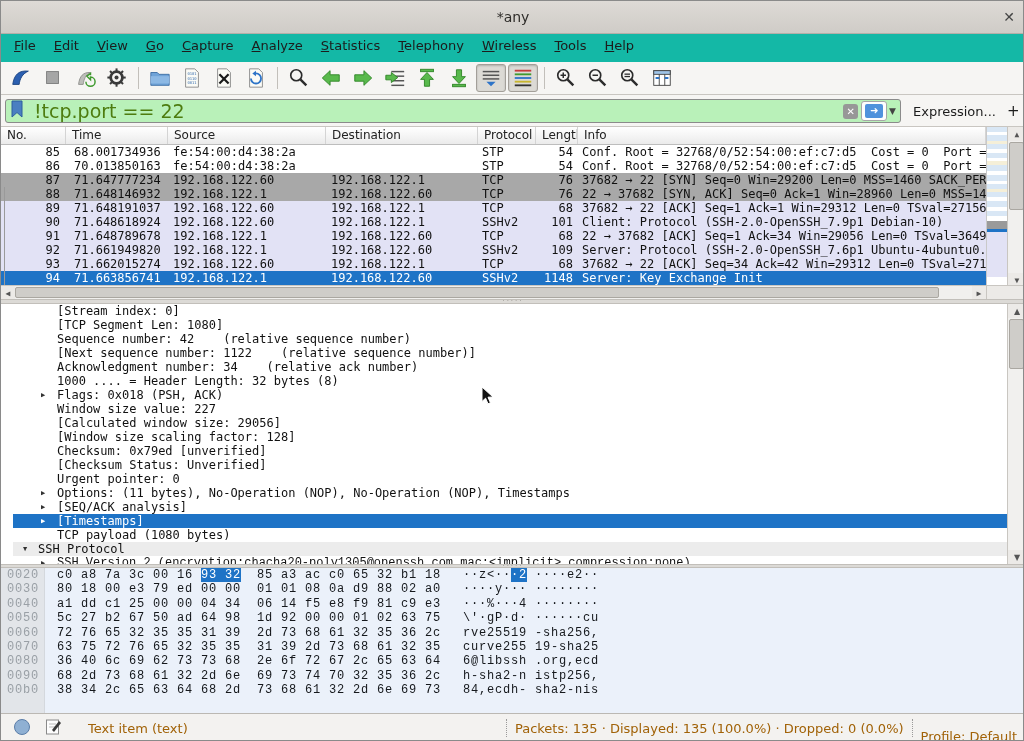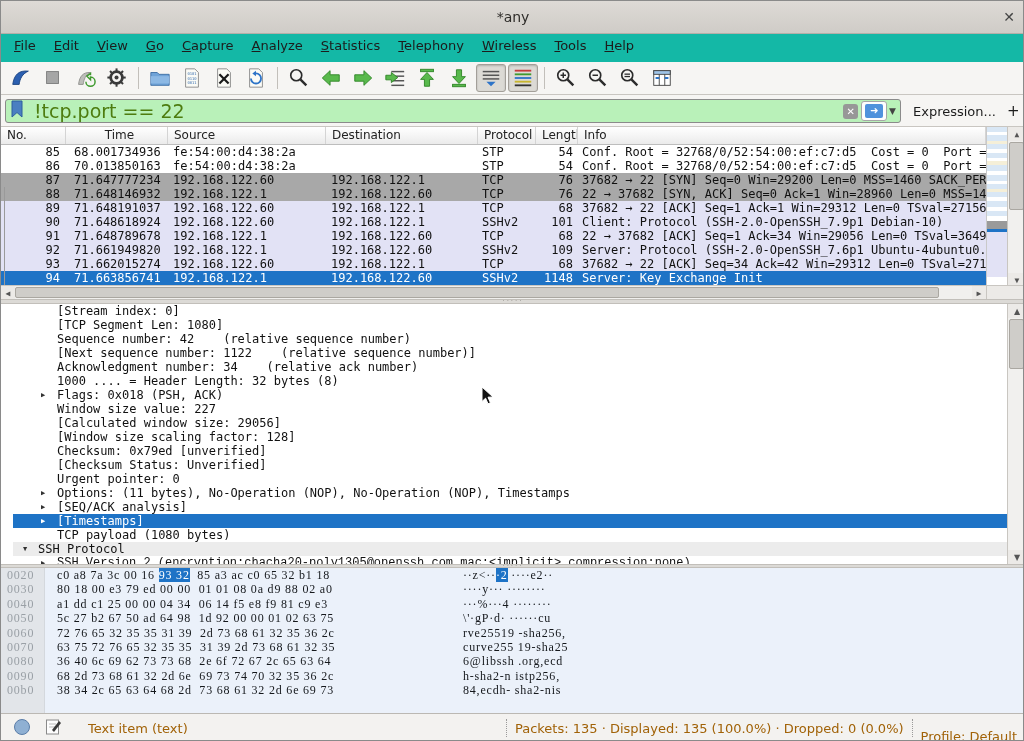--- a/index.html
+++ b/index.html
@@ -79,21 +79,21 @@
   .details{position:absolute;left:0;top:303px;width:1006px;height:260px;background:#fff;overflow:hidden;
     font-family:"DejaVu Sans Mono","Liberation Mono",monospace;font-size:12px;color:#111;padding-left:12px;}
   .dline{position:relative;height:14px;line-height:14px;white-space:pre;}
   .dline .arr{position:absolute;top:0;font-size:7px;color:#333;}
   .dline .txt{position:absolute;top:0;}
   .d-sel{background:#1e73c6;color:#fff;}
   .d-sel .arr{color:#fff;}
   .d-shade{background:#ececec;}
   
   .hexpane{position:absolute;left:0;top:567px;width:1024px;height:145px;background:#ebf1fa;overflow:hidden;
-    font-family:Liberation Serif, serif;font-size:12px;letter-spacing:0.8px;color:#15181c;}
+    font-family:Liberation Mono, monospace;font-size:12px;letter-spacing:0.8px;color:#15181c;}
   .hexband{position:absolute;left:0;top:0;width:44px;height:145px;background:#e2e5e9;border-right:1px solid #d4d8dd;}
   .hrow{position:relative;height:14.4px;line-height:14.4px;white-space:pre;}
   .hoff{position:absolute;left:6px;color:#9aa0a6;}
   .hbytes{position:absolute;left:56px;}
   .hascii{position:absolute;left:462px;}
   .hl{background:#1e73c6;color:#fff;}
   
   .statusbar{position:absolute;left:0;top:712px;width:1024px;height:29px;background:#f3f2f0;
     border-top:1px solid #bbb8b3;display:flex;align-items:center;font-size:13px;color:#a16207;}
   .st-sep{width:1px;height:18px;border-left:1px dotted #9a9a9a;margin:0 8px;}
@@ -303,21 +303,21 @@
         </span>
       <span class="caret">▼</span>
     </div>
     <span class="expression-label">Expression...</span>
     <span class="add-filter">+</span>
   </div>
 
   <div class="plist">
     <div class="phead" id="phead">
         <div class="hc" style="width: 65px;">No.</div>
-        <div class="hc" style="width: 102px; text-align: center;">Time</div>
+        <div class="hc" style="width: 102px;">Time</div>
         <div class="hc" style="width: 158px;">Source</div>
         <div class="hc" style="width: 152px;">Destination</div>
         <div class="hc" style="width: 58px;">Protocol</div>
         <div class="hc" style="width: 42px;">Length</div>
         <div class="hc" style="width: 408px;">Info</div>
       </div>
     <div class="prows" id="prows">
         <div class="prow v-plain">
           <div class="c-no">85</div>
           <div class="c-time">68.001734936</div>

